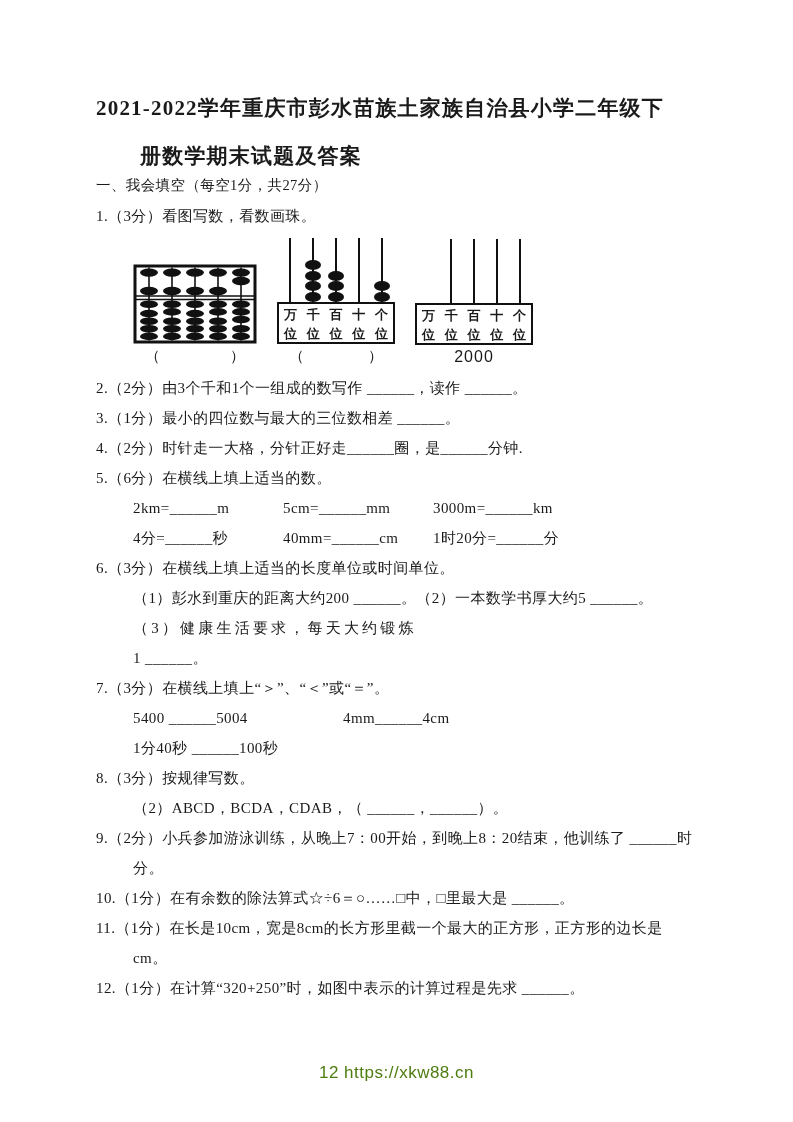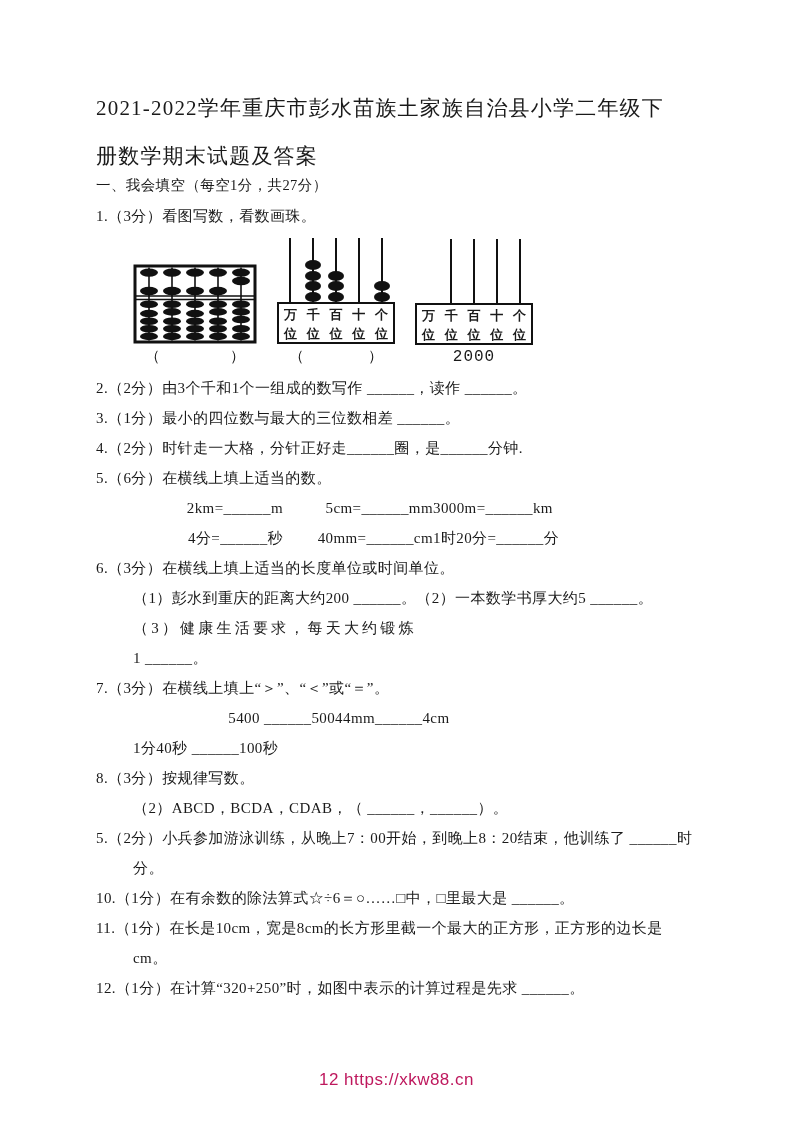--- a/index.html
+++ b/index.html
@@ -1,40 +1,40 @@
 <!DOCTYPE html>
 <html><head>
 <meta charset="utf-8">
 <style>
   html,body{margin:0;padding:0;background:#ffffff;}
   body{width:793px;height:1122px;position:relative;overflow:hidden;
        font-family:"Liberation Serif",serif;color:#1a1a1a;}
   .page{position:absolute;inset:0;padding:92px 90px 0 96px;box-sizing:border-box;}
-  .title{font-size:21px;font-weight:normal;letter-spacing:1.2px;line-height:33px;margin:0;}
-  .title + .title{margin-top:15px;}
+  .title{font-size:21px;font-weight:bold;letter-spacing:1.2px;line-height:33px;margin:0;}
+  .title + .title{margin-top:15px;margin-left:44px;}
   .heading{font-size:14.5px;margin:3px 0 13px;letter-spacing:.4px;}
   .line{font-size:15px;margin:3px 0 13px;line-height:17px;letter-spacing:.4px;white-space:nowrap;}
   .indent{margin-left:37px;}
   .spaced{letter-spacing:3.2px;}
-  .row{display:flex;text-align:right;}
+  .row{display:flex;}
   .c150{display:inline-block;width:150px;}
   .c210{display:inline-block;width:210px;}
   
   .figures{display:flex;align-items:flex-end;gap:20px;margin:4px 0 14px 37px;}
   .fig{display:flex;flex-direction:column;}
   .cap{display:flex;justify-content:space-between;font-size:15px;padding:3px 12px 0;}
-  .cap.center{justify-content:center;font-family:Liberation Mono, monospace;font-size:16px;letter-spacing:1px;}
+  .cap.center{justify-content:center;font-family:Liberation Sans, sans-serif;font-size:16px;letter-spacing:1px;}
   .rodfig{position:relative;width:118px;height:106px;}
   .rodbox{position:absolute;left:0;top:64px;width:118px;height:42px;border:2px solid #111;
           box-sizing:border-box;display:flex;background:#fff;}
   .pcol{flex:1;text-align:center;font-weight:bold;font-size:13px;line-height:19px;padding-top:1px;}
   .rod{position:absolute;width:2px;background:#111;top:0;}
   .bead{position:absolute;width:16px;height:10px;background:#111;border-radius:50%;}
-  .footer{position:absolute;left:0;right:0;bottom:32px;text-align:center;
-          color:#be185d;font-family:"Liberation Sans",sans-serif;font-size:17px;letter-spacing:.5px;}
+  .footer{position:absolute;left:0;right:0;bottom:39px;text-align:center;
+          color:#4d7c0f;font-family:"Liberation Sans",sans-serif;font-size:17px;letter-spacing:.5px;}
 </style>
 </head>
 <body>
 
 <div class="page">
 
   <h1 class="title">2021-2022学年重庆市彭水苗族土家族自治县小学二年级下</h1>
   <h1 class="title">册数学期末试题及答案</h1>
 
   <p class="heading">一、我会填空（每空1分，共27分）</p>
@@ -194,21 +194,21 @@
   <p class="line">7.（3分）在横线上填上“＞”、“＜”或“＝”。</p>
   <div class="line row indent">
     <span class="c210">5400 ______5004</span>
     <span>4mm______4cm</span>
   </div>
   <p class="line indent">1分40秒 ______100秒</p>
 
   <p class="line">8.（3分）按规律写数。</p>
   <p class="line indent">（2）ABCD，BCDA，CDAB，（ ______，______）。</p>
 
-  <p class="line">5.（2分）小兵参加游泳训练，从晚上7：00开始，到晚上8：20结束，他训练了 ______时</p>
+  <p class="line">9.（2分）小兵参加游泳训练，从晚上7：00开始，到晚上8：20结束，他训练了 ______时</p>
   <p class="line indent">分。</p>
 
   <p class="line">10.（1分）在有余数的除法算式☆÷6＝○……□中，□里最大是 ______。</p>
 
   <p class="line">11.（1分）在长是10cm，宽是8cm的长方形里截一个最大的正方形，正方形的边长是</p>
   <p class="line indent">cm。</p>
 
   <p class="line">12.（1分）在计算“320+250”时，如图中表示的计算过程是先求 ______。</p>
 
 </div>

